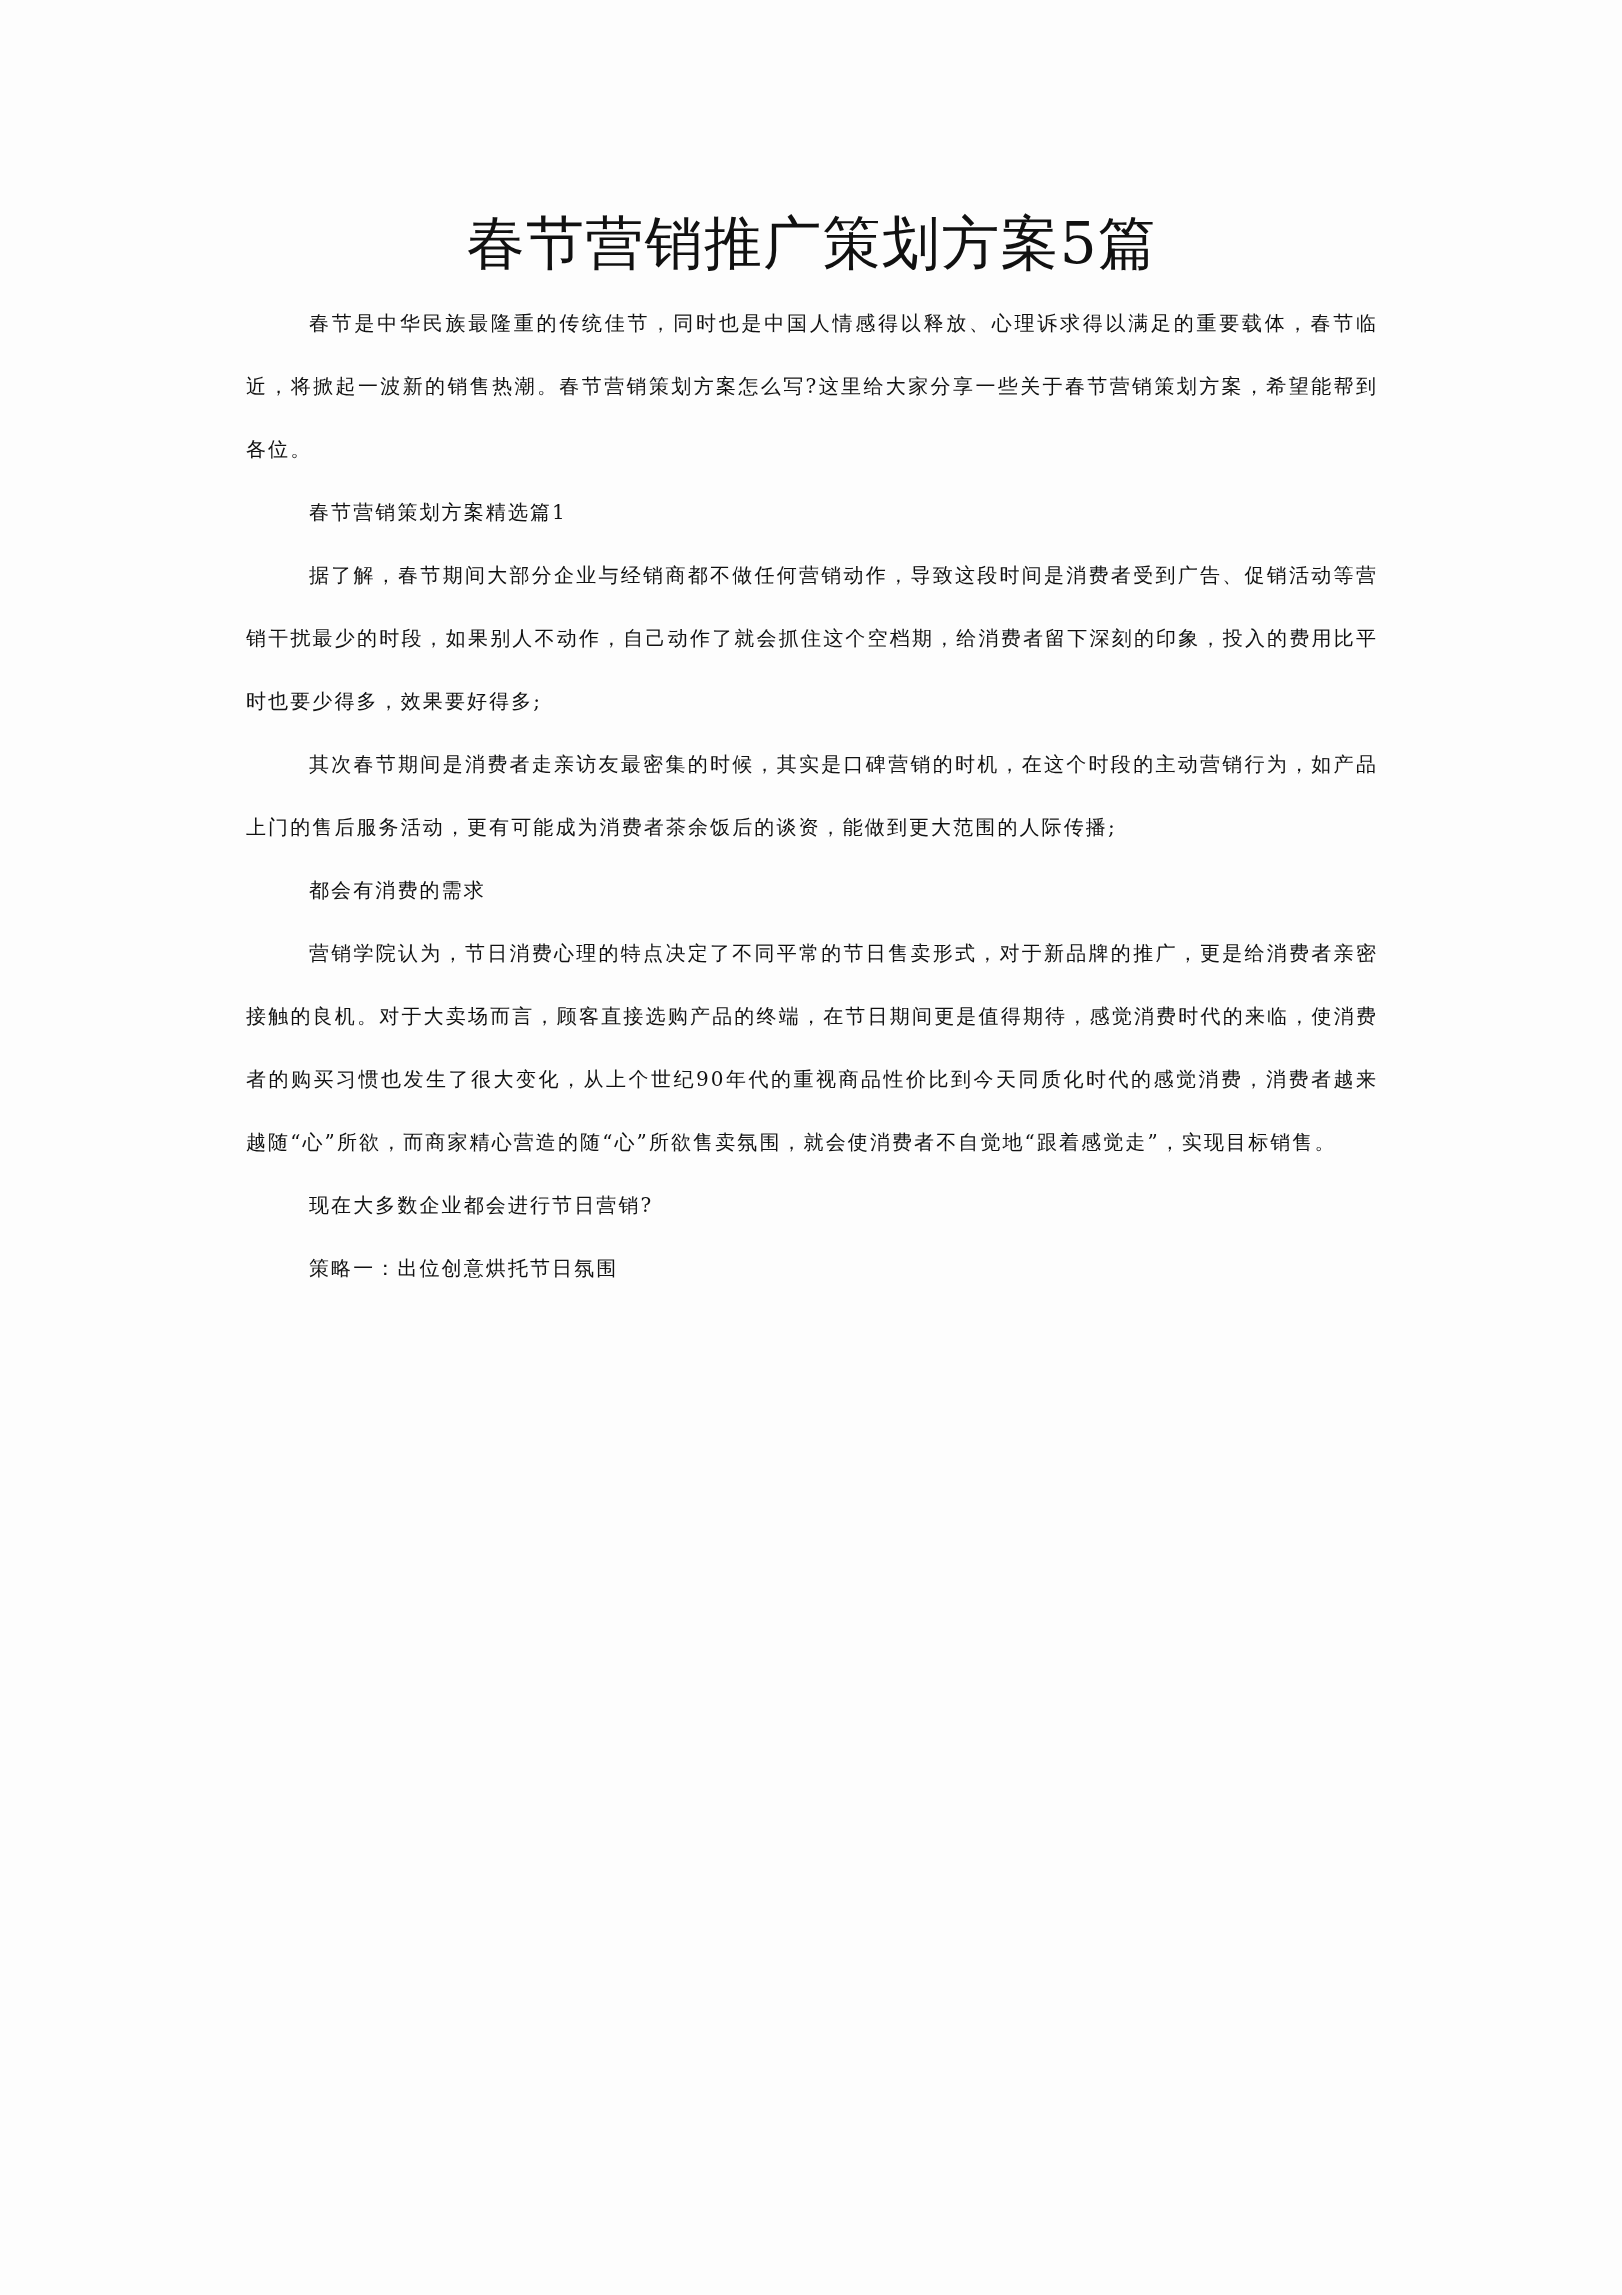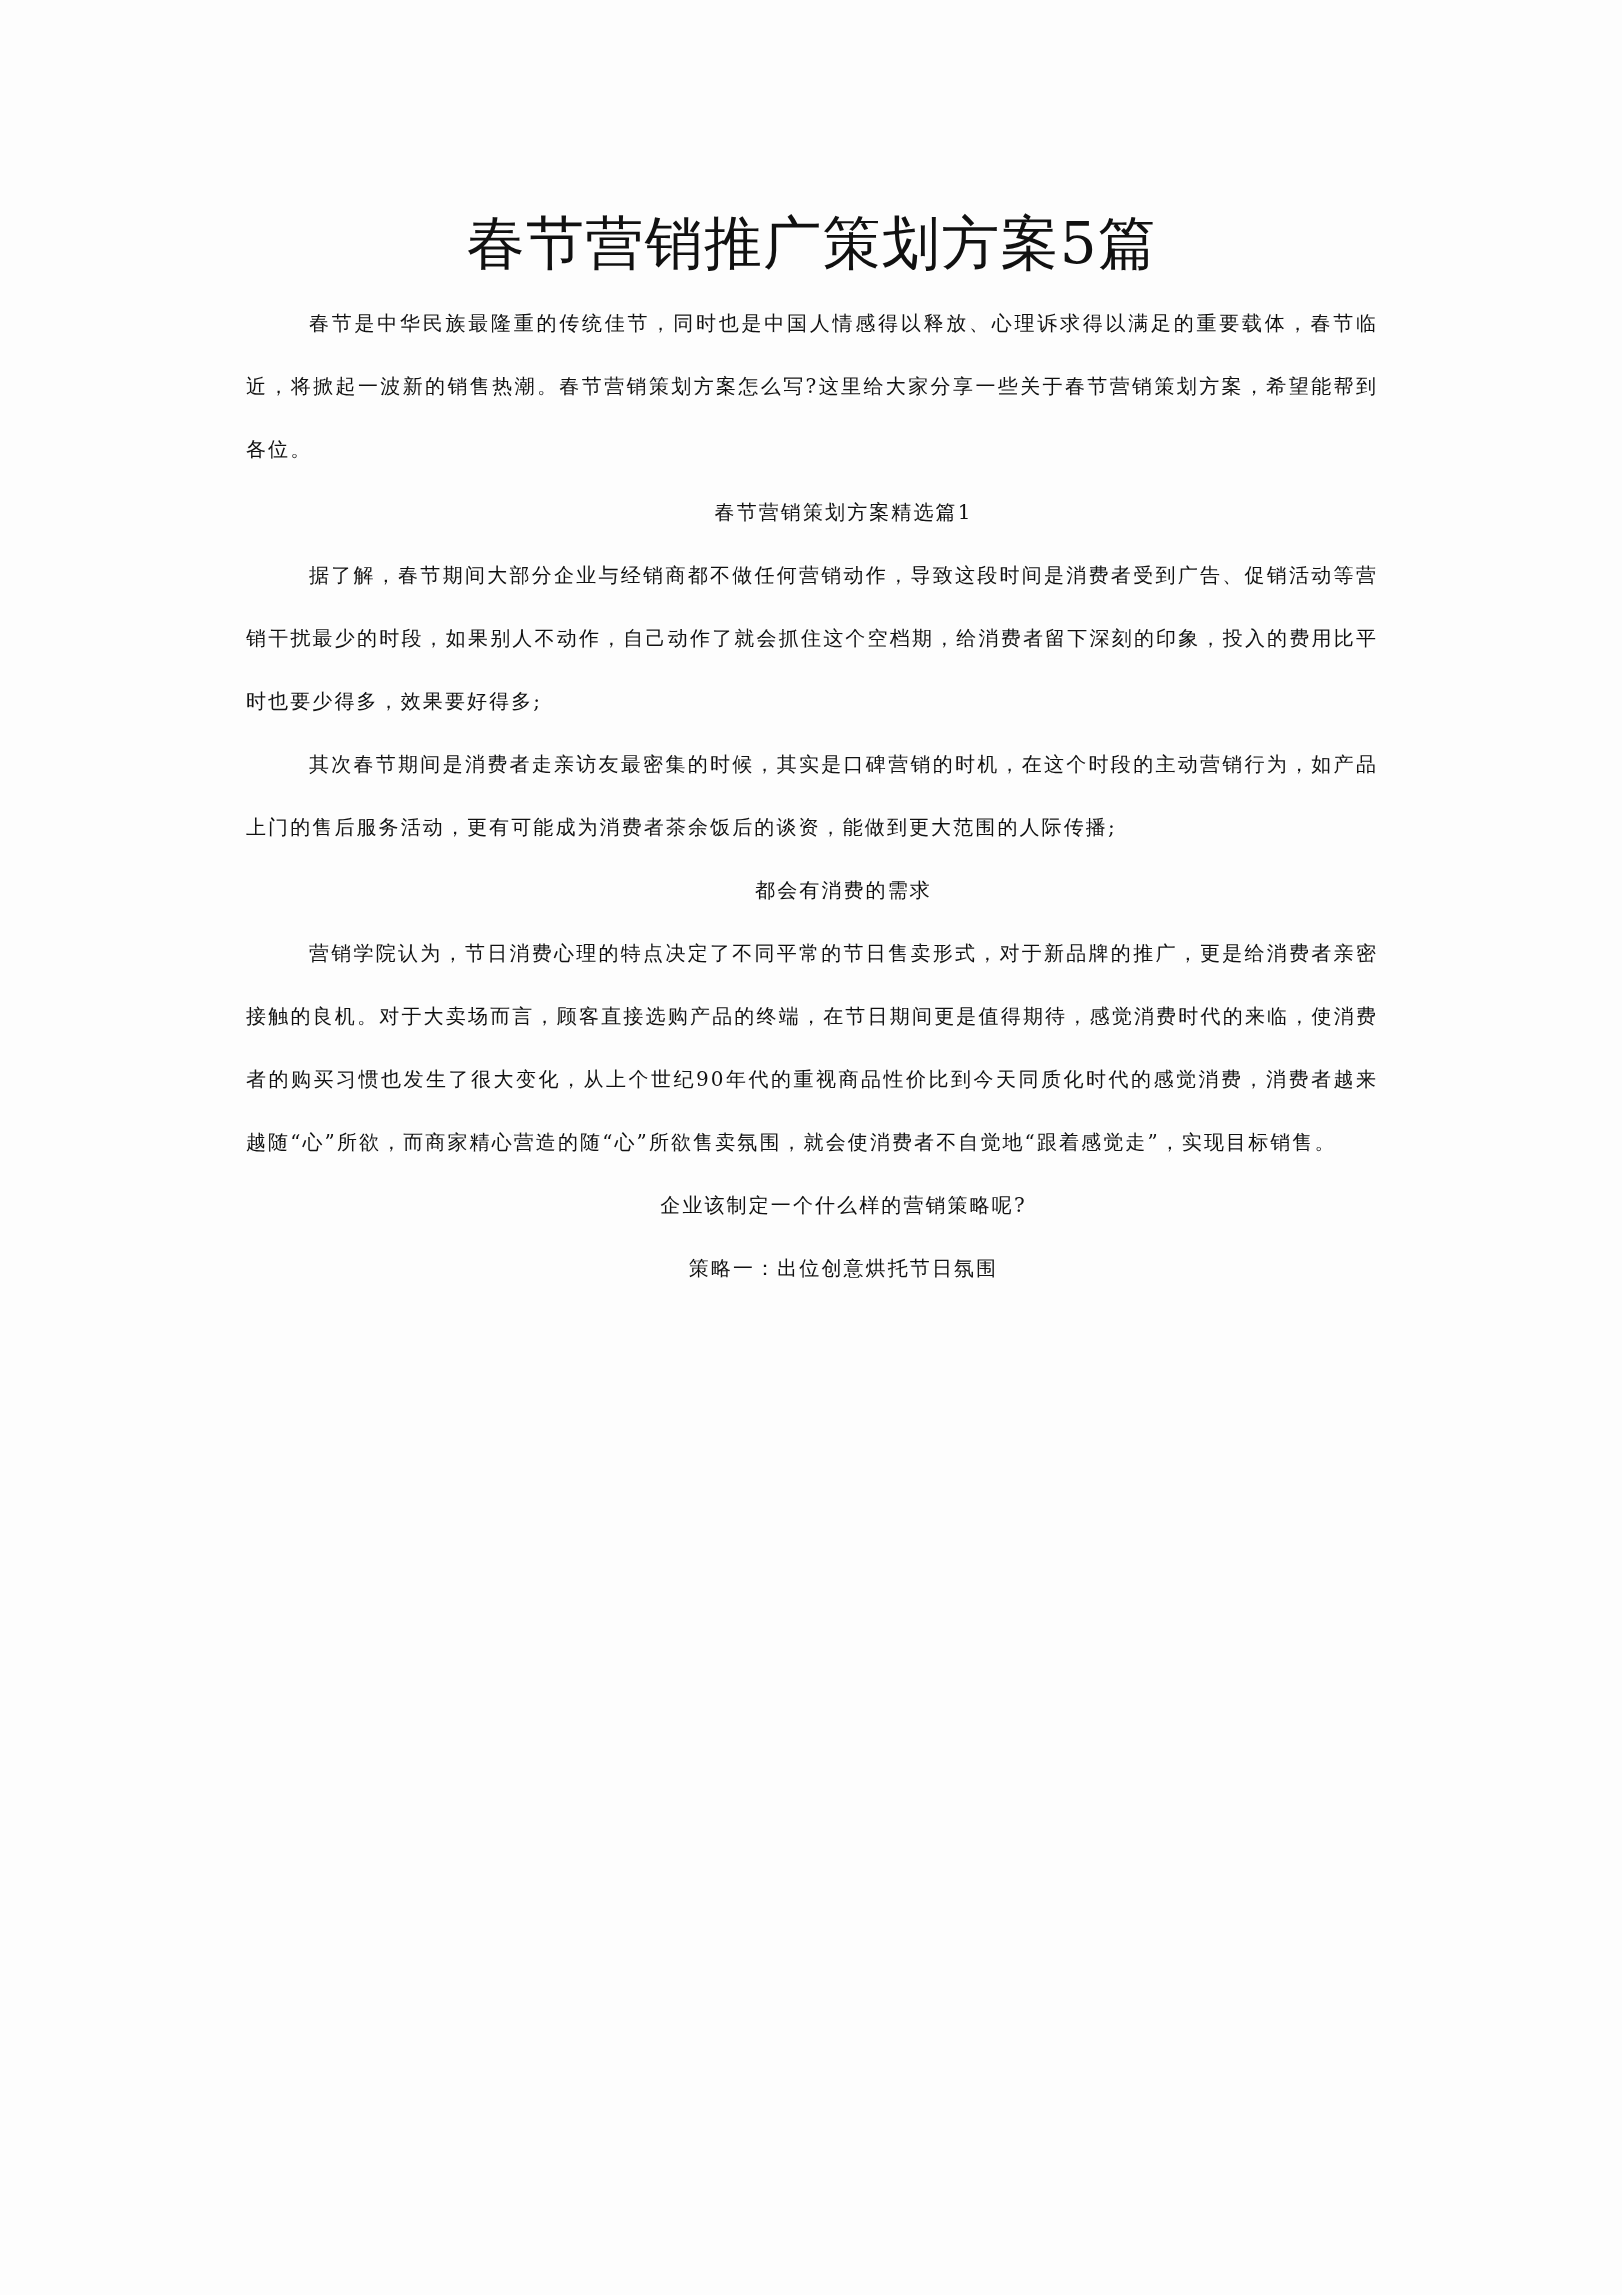--- a/index.html
+++ b/index.html
@@ -11,29 +11,29 @@
   }
   .title {
     text-align: center; font-size: 58px; line-height: 79px;
     margin: 0 0 9.2px 0; font-weight: normal; letter-spacing: 1.3px;
   }
   .para {
     font-size: 20px; line-height: 63px; margin: 0;
     text-indent: 63px; letter-spacing: 2.1px; text-align: justify;
     word-break: break-all;
   }
-  .para.heading { text-align: center; }
+  .para.heading { text-align: left; }
 </style>
 </head>
 <body>
 
 <div class="page">
   <h1 class="title">春节营销推广策划方案5篇</h1>
   <p class="para">春节是中华民族最隆重的传统佳节，同时也是中国人情感得以释放、心理诉求得以满足的重要载体，春节临近，将掀起一波新的销售热潮。春节营销策划方案怎么写?这里给大家分享一些关于春节营销策划方案，希望能帮到各位。</p>
   <p class="para heading">春节营销策划方案精选篇1</p>
   <p class="para">据了解，春节期间大部分企业与经销商都不做任何营销动作，导致这段时间是消费者受到广告、促销活动等营销干扰最少的时段，如果别人不动作，自己动作了就会抓住这个空档期，给消费者留下深刻的印象，投入的费用比平时也要少得多，效果要好得多;</p>
   <p class="para">其次春节期间是消费者走亲访友最密集的时候，其实是口碑营销的时机，在这个时段的主动营销行为，如产品上门的售后服务活动，更有可能成为消费者茶余饭后的谈资，能做到更大范围的人际传播;</p>
   <p class="para heading">都会有消费的需求</p>
   <p class="para">营销学院认为，节日消费心理的特点决定了不同平常的节日售卖形式，对于新品牌的推广，更是给消费者亲密接触的良机。对于大卖场而言，顾客直接选购产品的终端，在节日期间更是值得期待，感觉消费时代的来临，使消费者的购买习惯也发生了很大变化，从上个世纪90年代的重视商品性价比到今天同质化时代的感觉消费，消费者越来越随“心”所欲，而商家精心营造的随“心”所欲售卖氛围，就会使消费者不自觉地“跟着感觉走”，实现目标销售。</p>
-  <p class="para heading">企业该制定一个什么样的营销策略呢?</p>
+  <p class="para heading">现在大多数企业都会进行节日营销?</p>
   <p class="para heading">策略一：出位创意烘托节日氛围</p>
 </div>
 
 
 </body></html>

